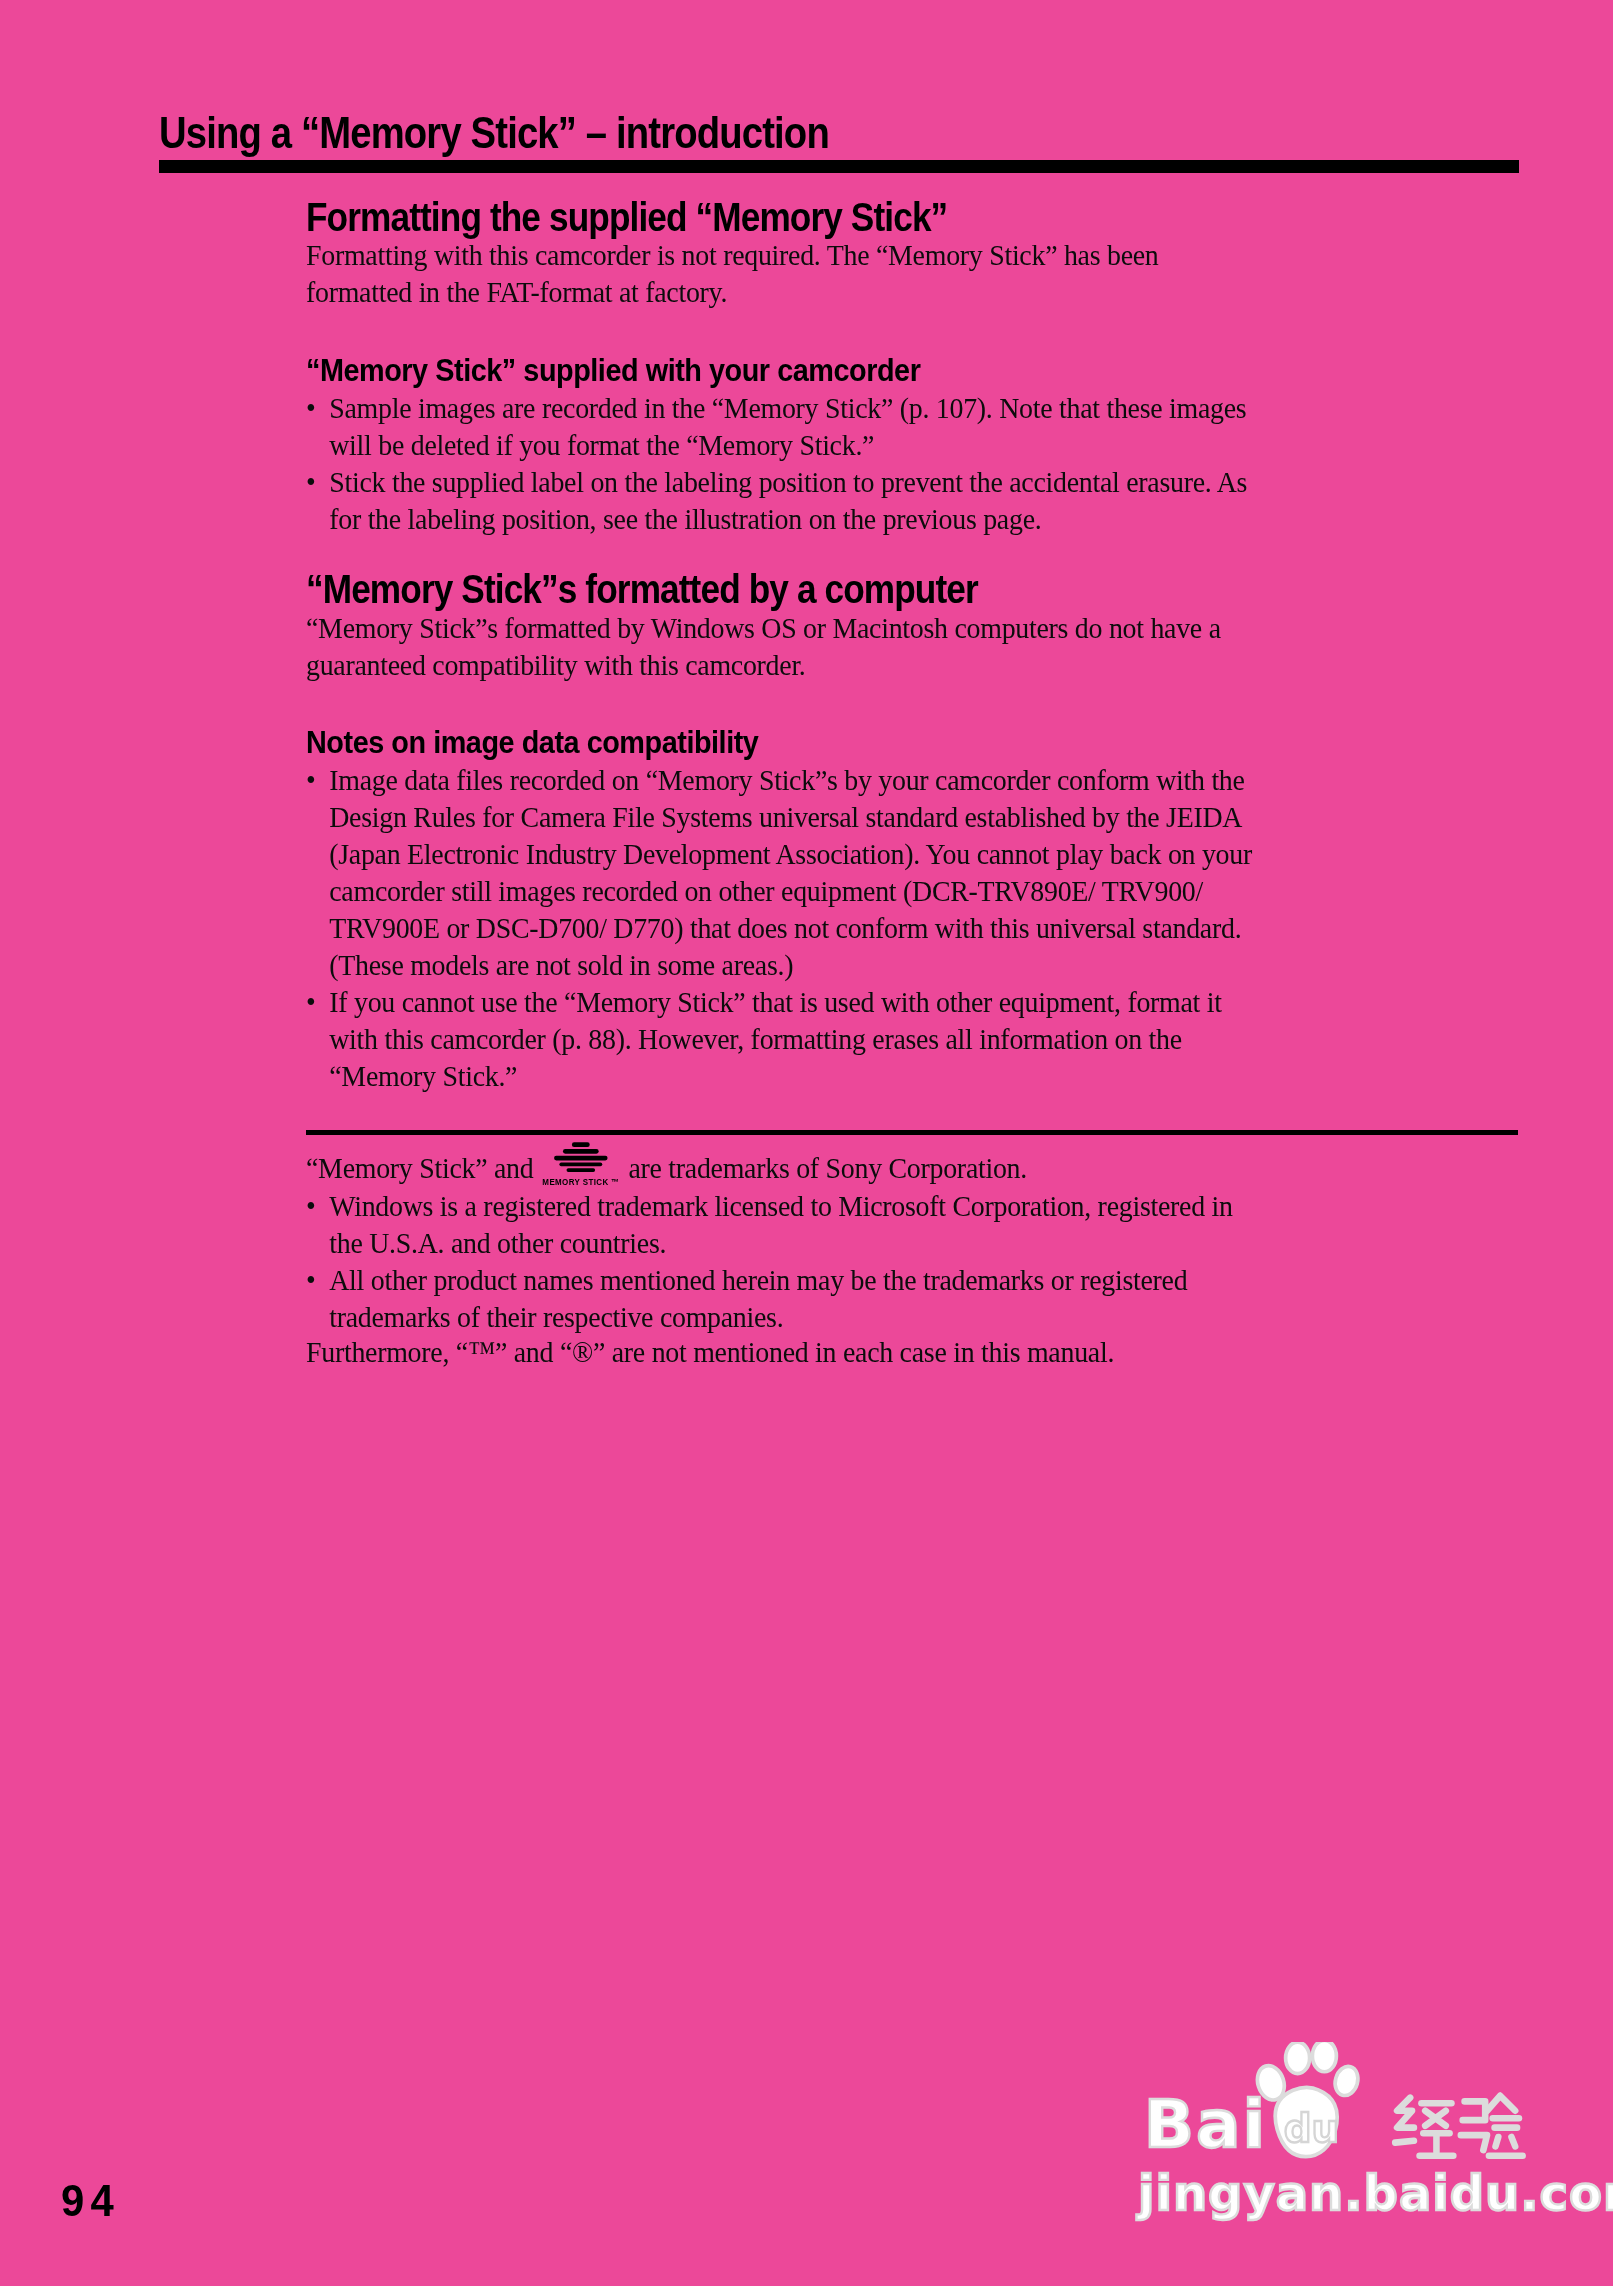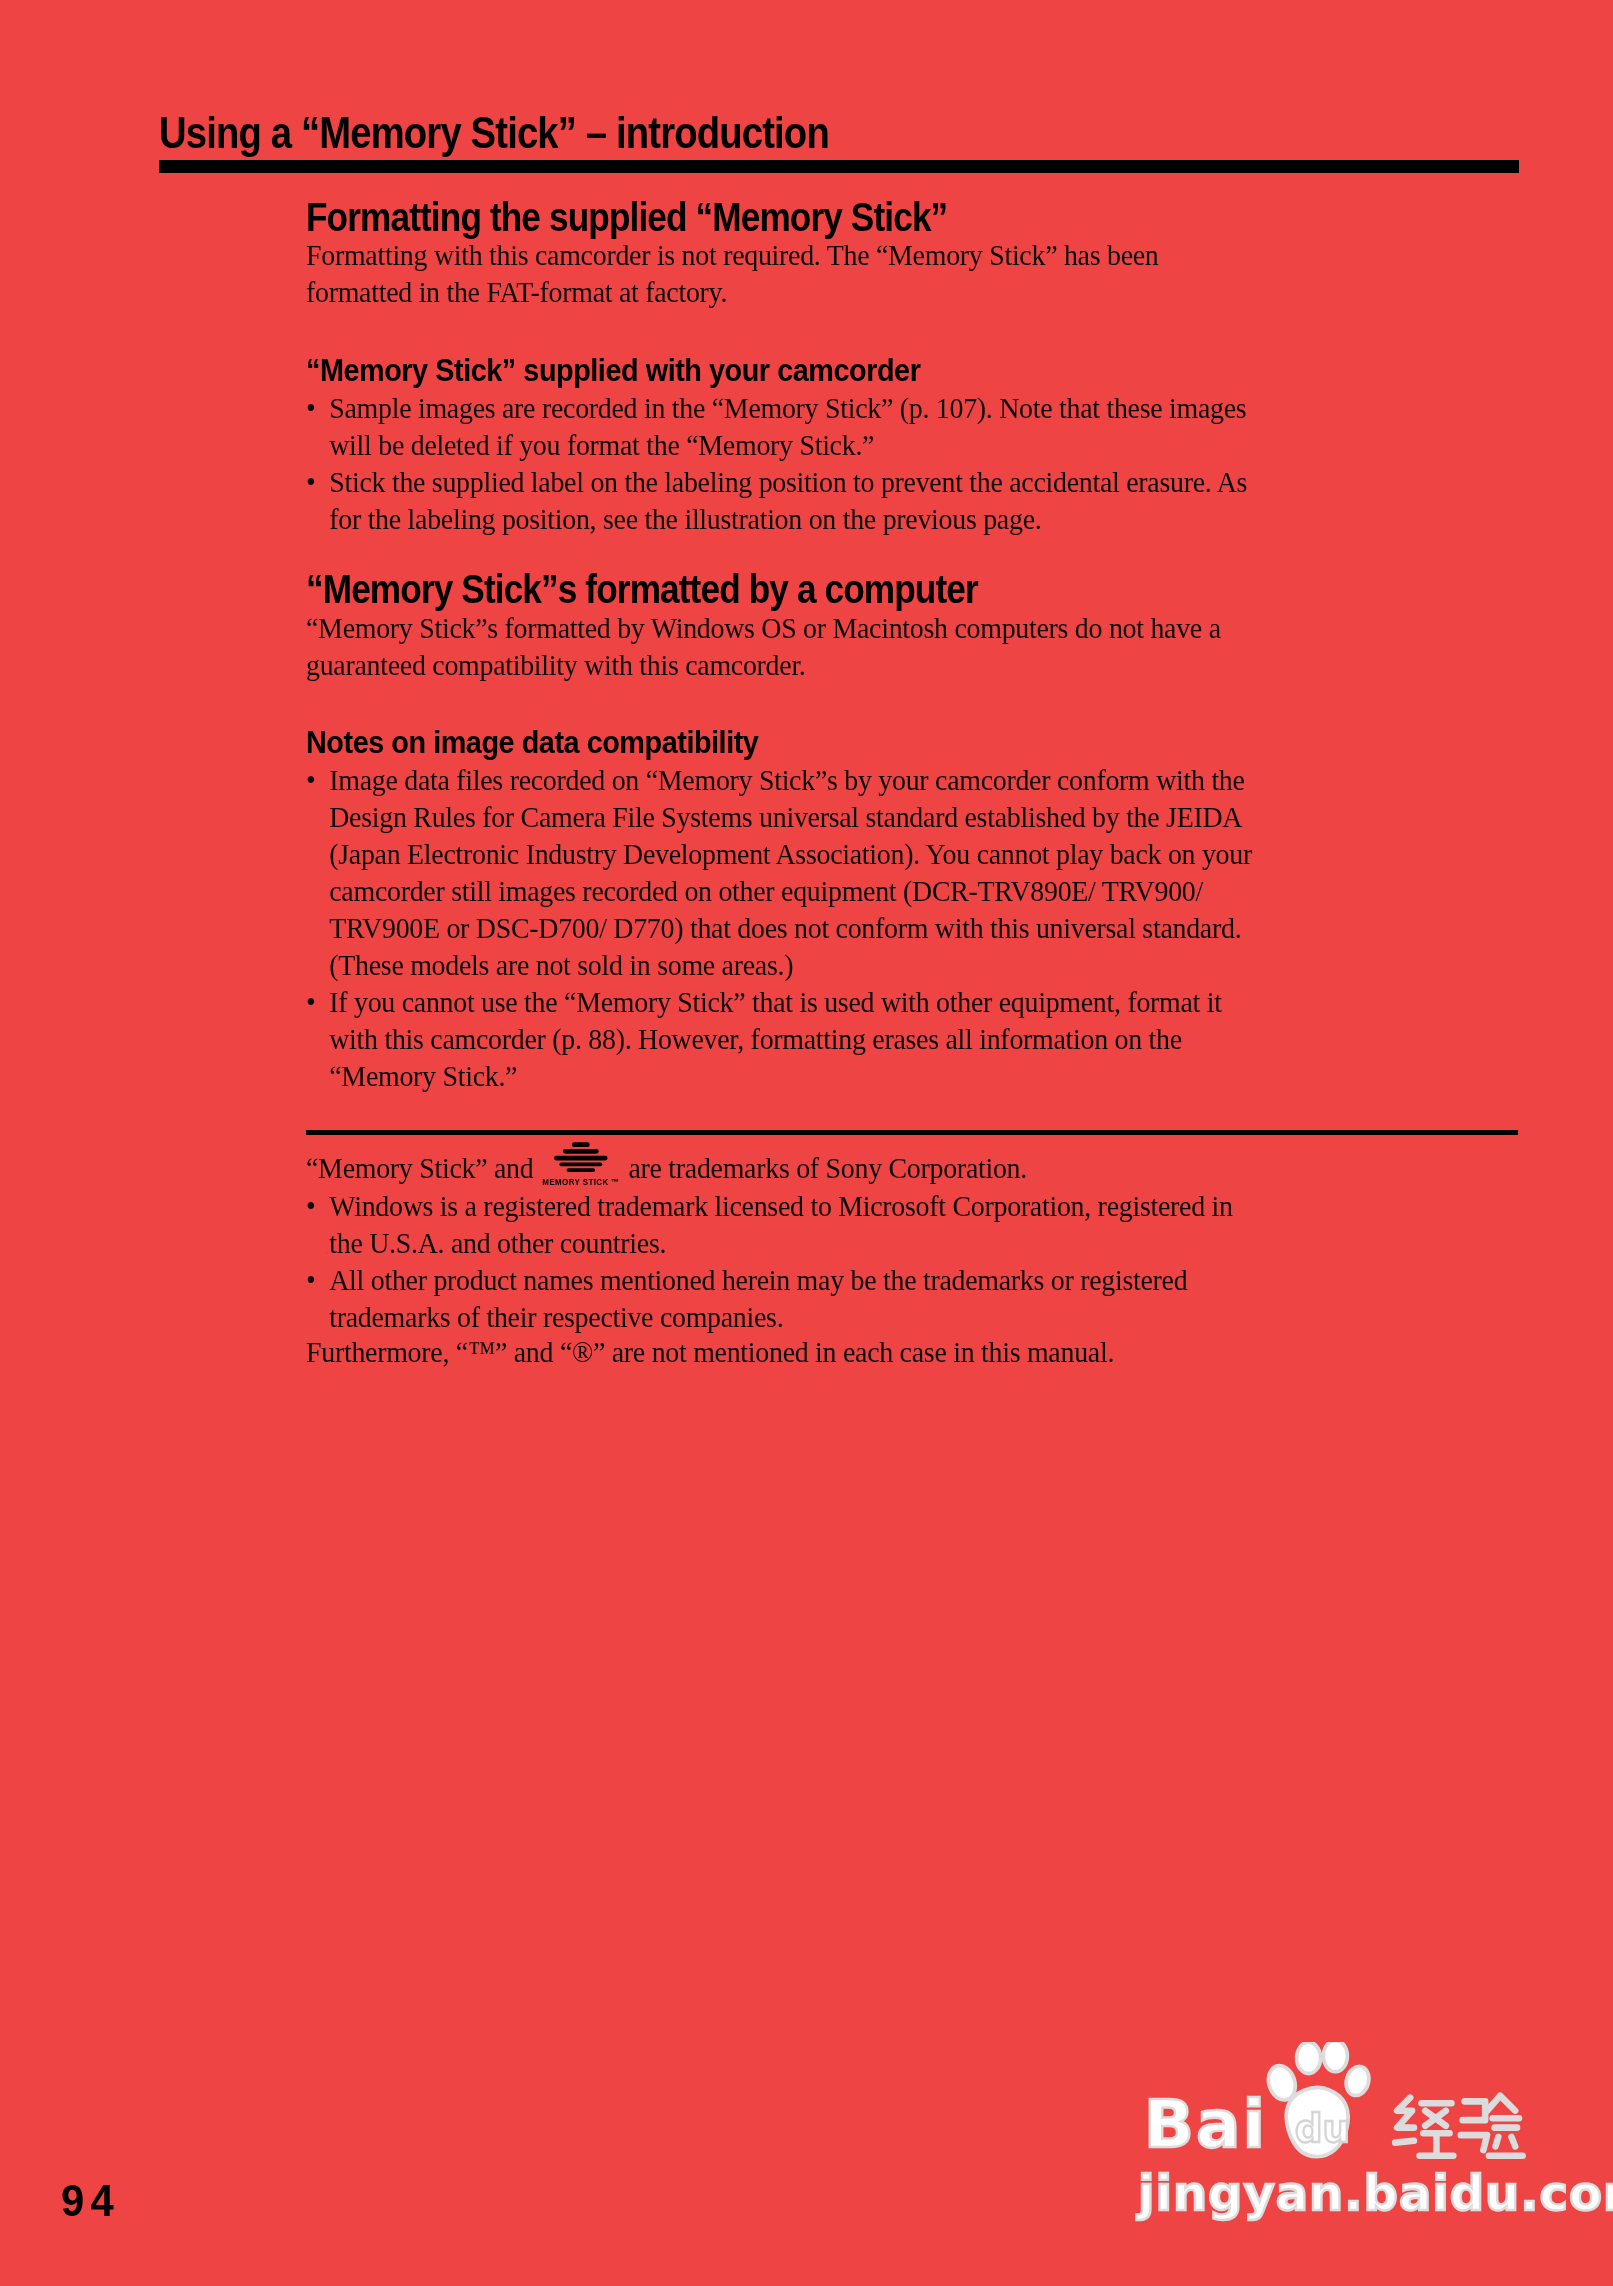--- a/index.html
+++ b/index.html
@@ -1,16 +1,16 @@
 <!DOCTYPE html>
 <html><head>
 <meta charset="utf-8">
 <style>
   html,body{margin:0;padding:0;background:#ffffff;}
-  .page{position:relative;width:1614px;height:2286px;background:#ef4444;overflow:hidden;
+  .page{position:relative;width:1614px;height:2286px;background:#ec4899;overflow:hidden;
         font-family:"Liberation Serif",serif;color:#0c0c0c;}
 
   
   .pg-title{position:absolute;left:159px;top:110px;font-family:"Liberation Sans",sans-serif;
             font-weight:bold;font-size:45px;line-height:1;letter-spacing:-1px;white-space:nowrap;
             transform:scaleX(.85);transform-origin:left top;color:#000;}
   .thick-rule{position:absolute;left:159px;top:160px;width:1360px;height:13.4px;background:#000;}
 
   
   .h1{position:absolute;left:306px;font-family:"Liberation Sans",sans-serif;font-weight:bold;
@@ -43,21 +43,21 @@
   
   .page-num{position:absolute;left:61px;top:2179px;font-family:"Liberation Sans",sans-serif;
             font-weight:bold;font-size:44px;line-height:1;letter-spacing:6.7px;
             transform:scaleX(.95);transform-origin:left top;color:#000;}
 
   
   .wm{position:absolute;left:1138px;top:2042px;width:403px;height:211px;
       font-family:"DejaVu Sans",sans-serif;font-weight:bold;}
   .wm-outline{color:#ffffff;-webkit-text-stroke:2.4px #dcdcdc;}
   .wm-bai{position:absolute;left:5.8px;top:50px;font-size:66px;line-height:1;letter-spacing:1.9px;}
-  .wm-paw{position:absolute;left:118px;top:0;}
+  .wm-paw{position:absolute;left:107px;top:0;}
   .wm-cn{position:absolute;left:248px;top:50px;}
   .wm-url{position:absolute;left:0;top:127px;font-size:48px;line-height:1;letter-spacing:1px;}
   .sr-only{position:absolute;width:1px;height:1px;overflow:hidden;clip:rect(0 0 0 0);white-space:nowrap;}
 </style>
 </head>
 <body>
 
 <div class="page">
 
   <div class="pg-title">Using a “Memory Stick” – introduction</div>

